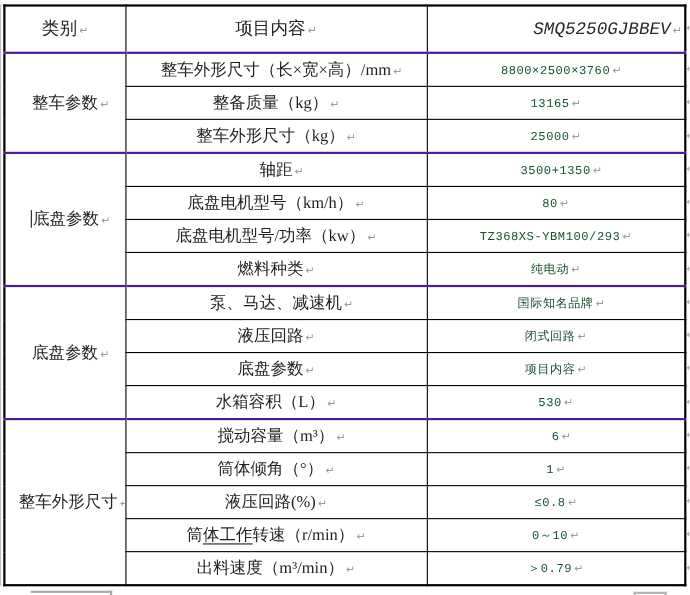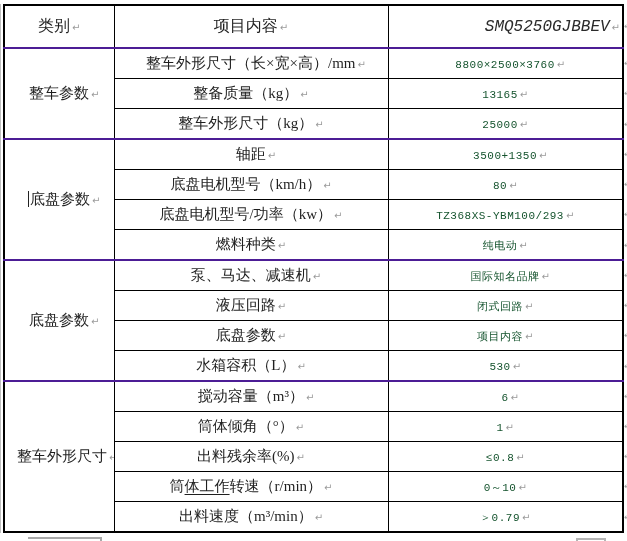--- a/index.html
+++ b/index.html
@@ -137,21 +137,21 @@
       <tr class="body-row group-start">
         <td class="cat-cell" rowspan="5"><span class="label-text">整车外形尺寸</span><span class="pmark">↵</span></td>
         <td><span class="label-text">搅动容量（m³）</span><span class="pmark">↵</span></td>
         <td><span class="value-text">6</span><span class="pmark">↵</span></td>
       </tr>
       <tr class="body-row">
         <td><span class="label-text">筒体倾角（°）</span><span class="pmark">↵</span></td>
         <td><span class="value-text">1</span><span class="pmark">↵</span></td>
       </tr>
       <tr class="body-row">
-        <td><span class="label-text">出料残余率(%)</span><span class="pmark">↵</span></td>
+        <td><span class="label-text">液压回路(%)</span><span class="pmark">↵</span></td>
         <td><span class="value-text">≤0.8</span><span class="pmark">↵</span></td>
       </tr>
       <tr class="body-row">
         <td><span class="label-text">筒<span class="wavy">体工作</span>转速（r/min）</span><span class="pmark">↵</span></td>
         <td><span class="value-text">0～10</span><span class="pmark">↵</span></td>
       </tr>
       <tr class="body-row">
         <td><span class="label-text">出料速度（m³/min）</span><span class="pmark">↵</span></td>
         <td><span class="value-text">＞0.79</span><span class="pmark">↵</span></td>
       </tr>

